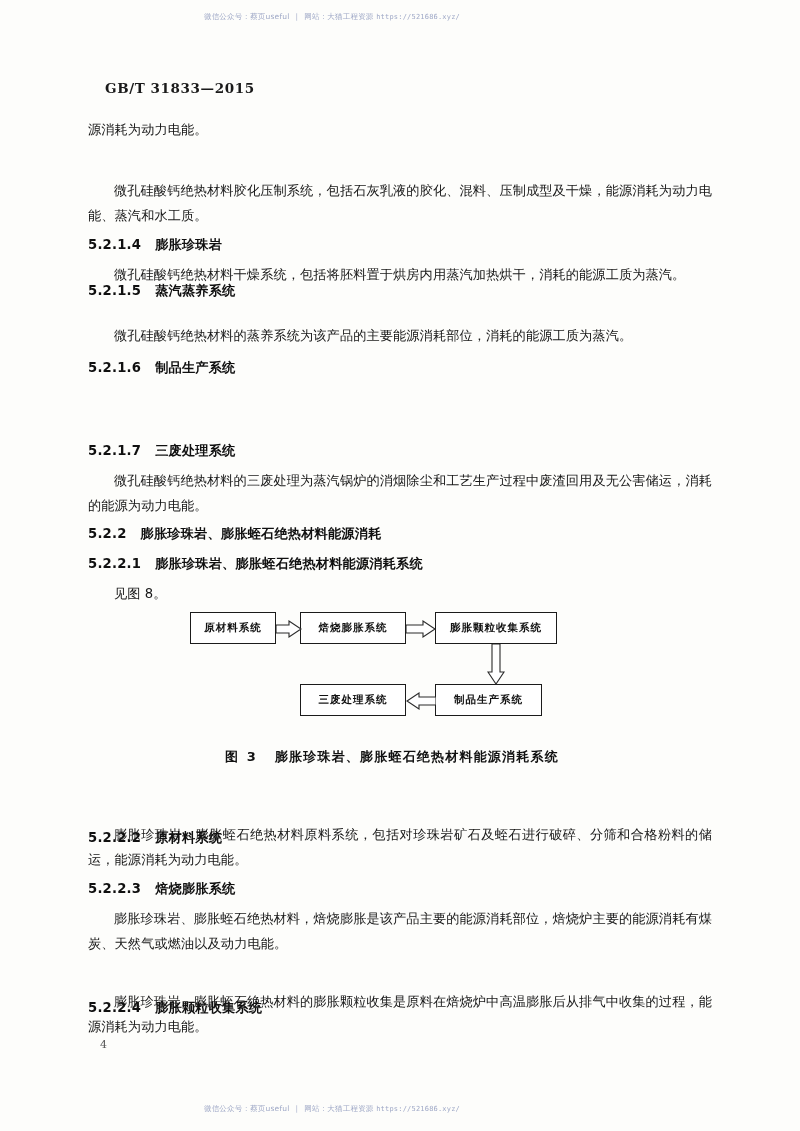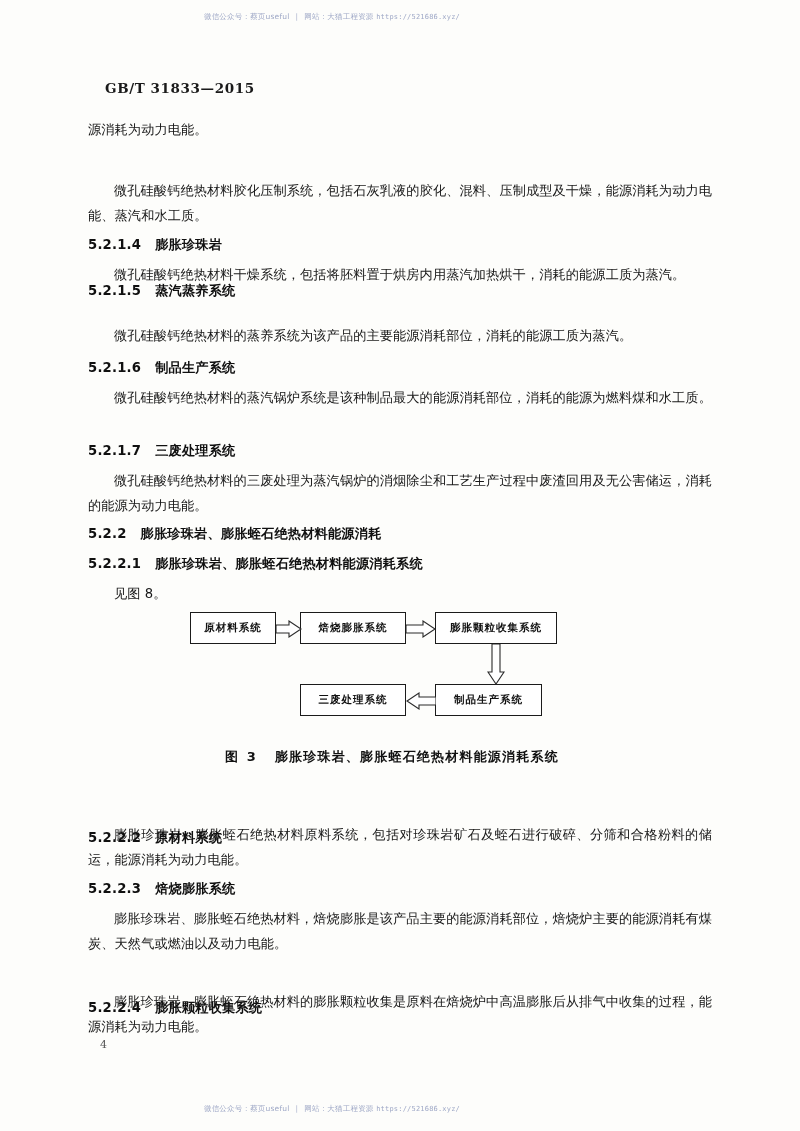--- a/index.html
+++ b/index.html
@@ -148,23 +148,20 @@
   </div>
   <div class="blk" style="top:323px;">
     <p class="para indent">微孔硅酸钙绝热材料的蒸养系统为该产品的主要能源消耗部位，消耗的能源工质为蒸汽。</p>
   </div>
 
   <div class="blk" style="top:355px;">
     <p class="heading">
       <span class="num">5.2.1.6</span><span class="ttl">制品生产系统</span>
     </p>
   </div>
-  <div class="blk" style="top:385px;">
-    <p class="para indent">微孔硅酸钙绝热材料的蒸汽锅炉系统是该种制品最大的能源消耗部位，消耗的能源为燃料煤和水工质。</p>
-  </div>
 
   <div class="blk" style="top:438px;">
     <p class="heading">
       <span class="num">5.2.1.7</span><span class="ttl">三废处理系统</span>
     </p>
   </div>
   <div class="blk" style="top:468px;">
     <p class="para indent">微孔硅酸钙绝热材料的三废处理为蒸汽锅炉的消烟除尘和工艺生产过程中废渣回用及无公害储运，消耗的能源为动力电能。</p>
   </div>
 

